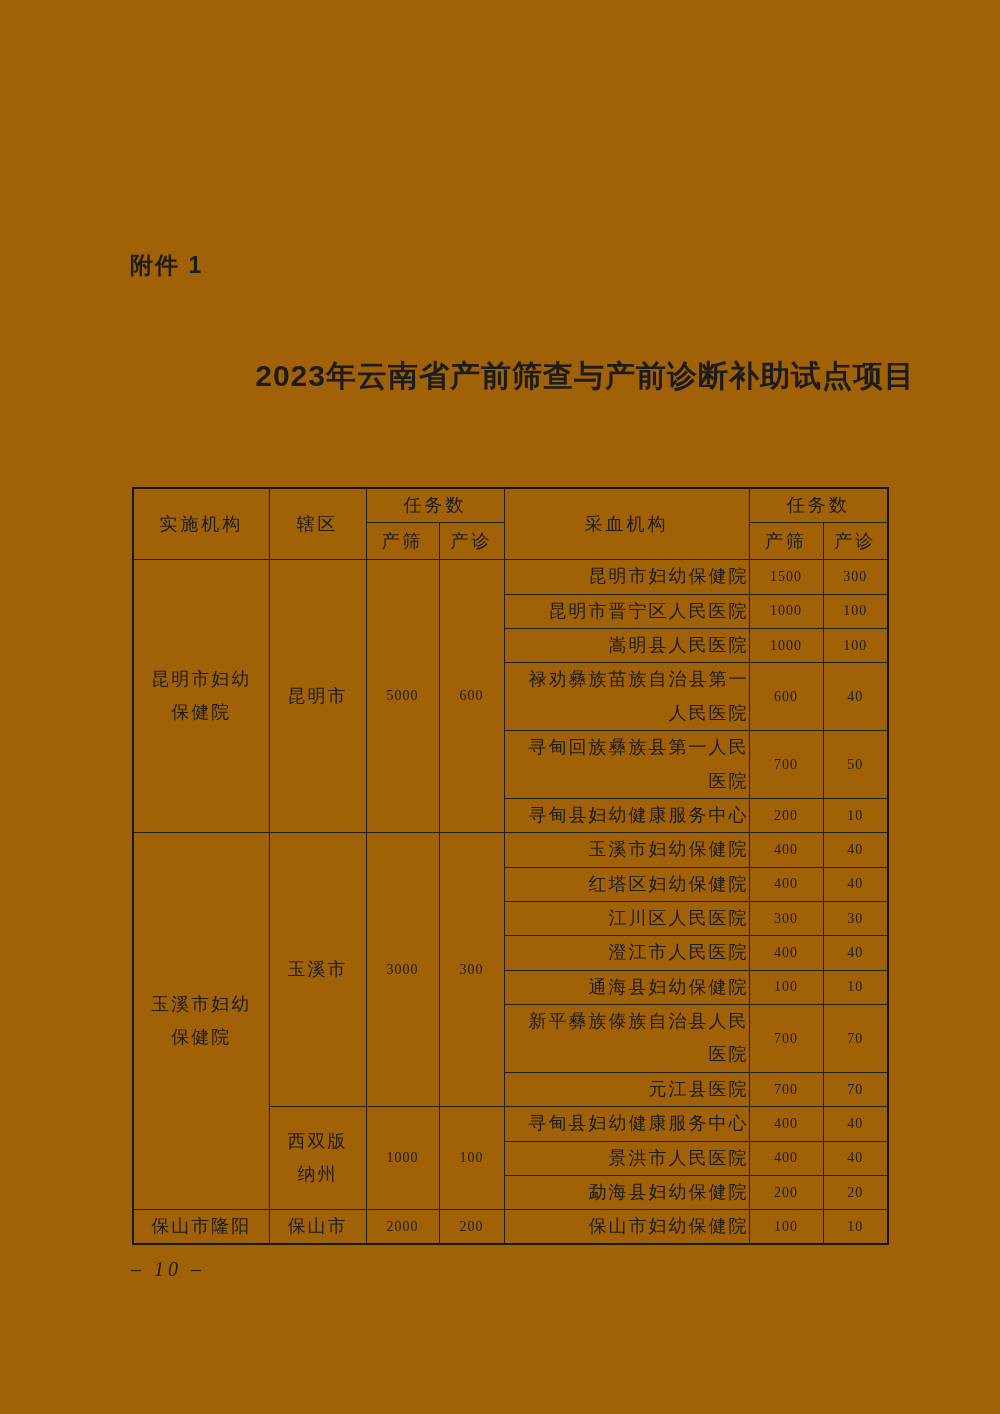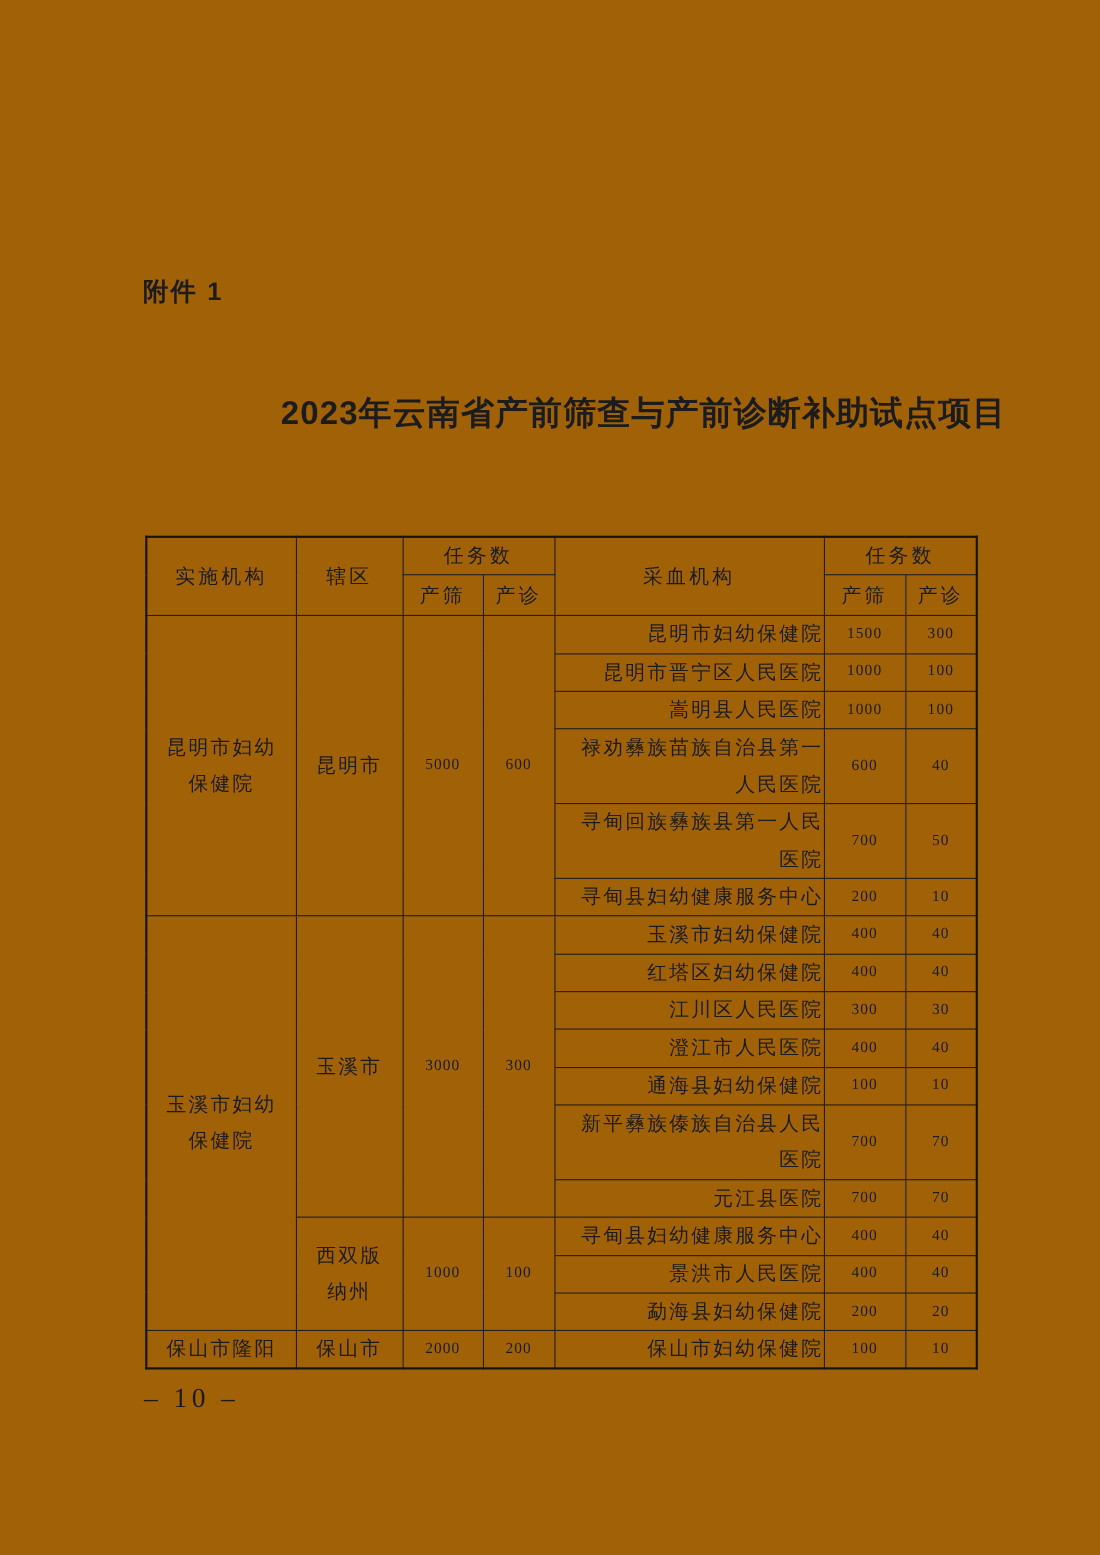--- a/index.html
+++ b/index.html
@@ -57,22 +57,23 @@
     text-align:right;
     padding-left:13px;
     letter-spacing:2px;
   }
   .alloc td.num {
     font-size:14px;
     letter-spacing:1px;
   }
   .page-number {
     position:absolute; left:131px; top:1258px;
-    font-size:25px;
+    font-size:20px;
     letter-spacing:4px;
+    font-style:italic;
   }
 </style>
 </head>
 <body>
 
 <div class="page">
 
   <div class="attachment">附件 1</div>
 
   <div class="title-block">

